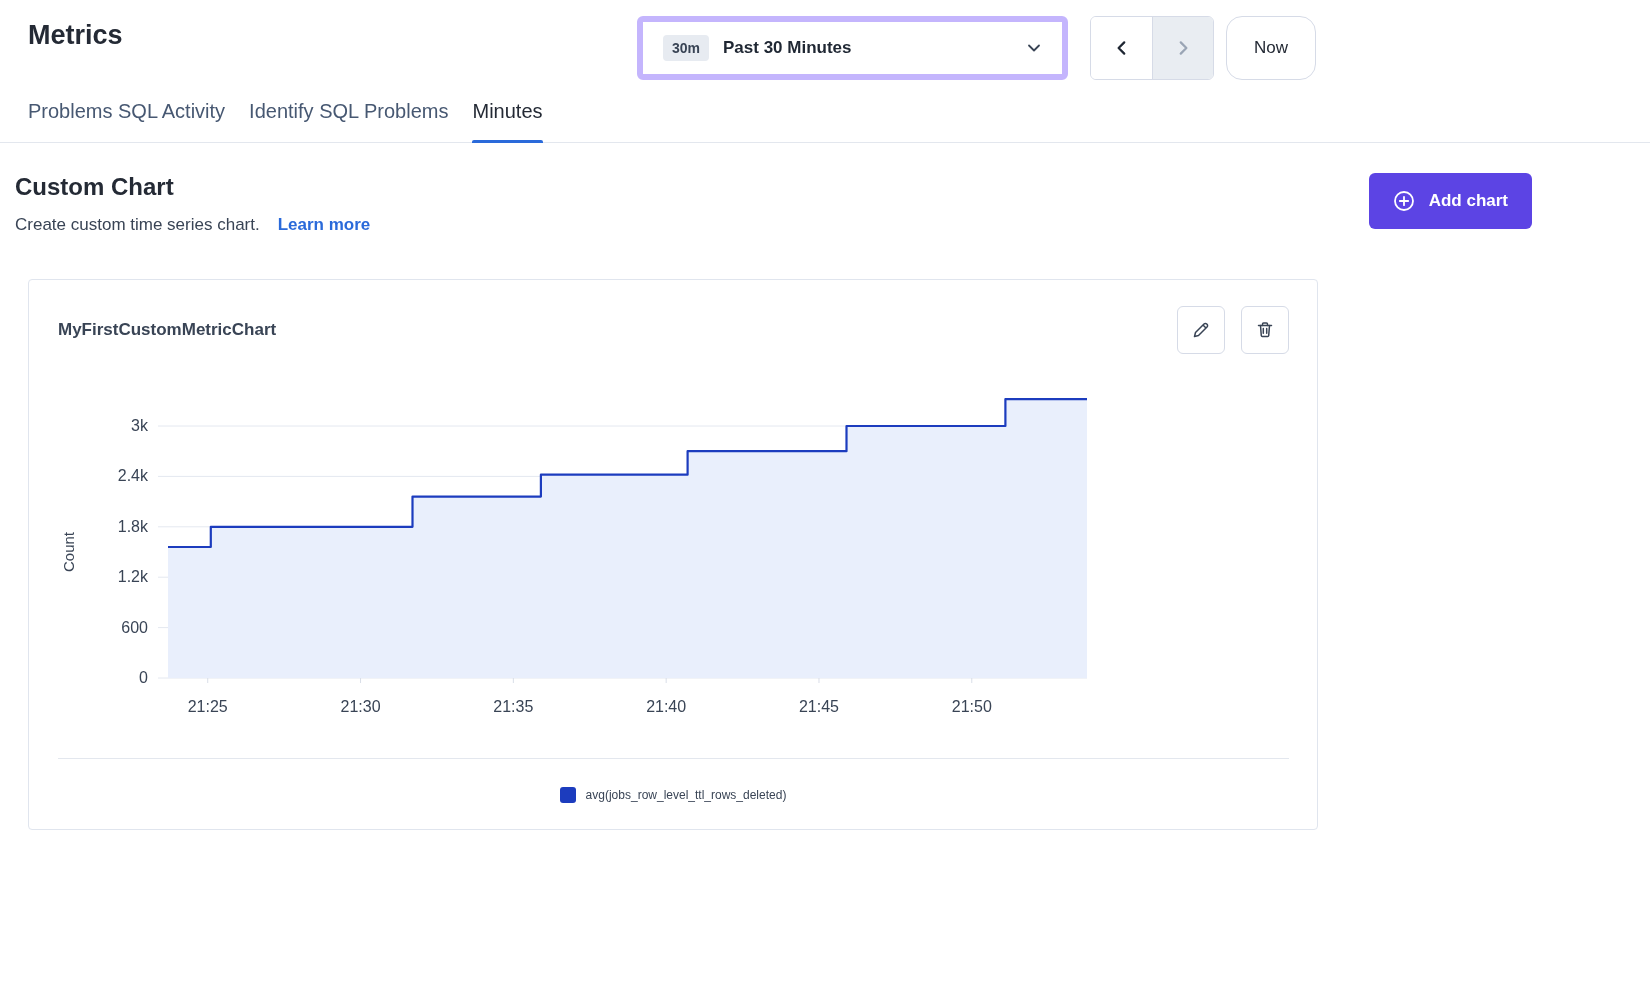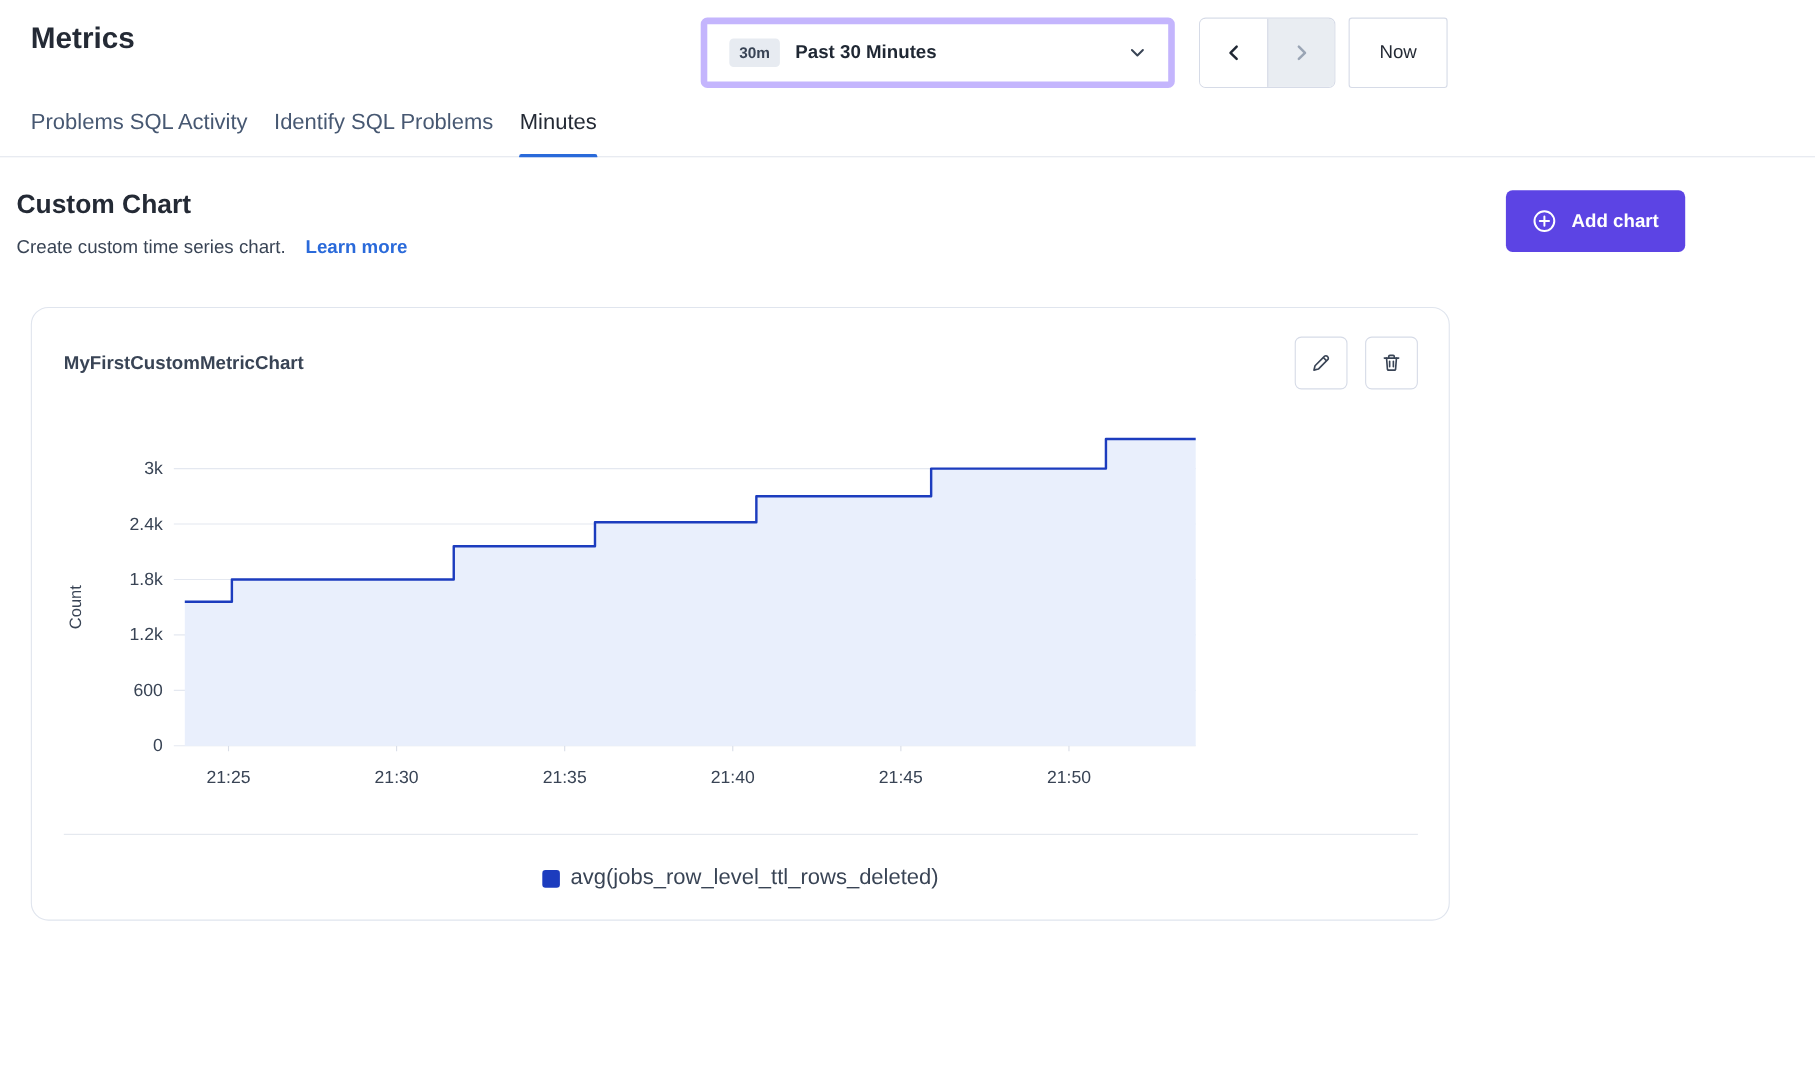--- a/index.html
+++ b/index.html
@@ -23,52 +23,52 @@
     width: 431px; border: 6px solid #c4b5fd; border-radius: 6px; background: #fff;
     display: flex; align-items: center; padding: 0 20px; gap: 14px; cursor: pointer;
   }
   .badge { background: #e7ebf1; color: #394455; font-size: 14px; font-weight: 700; padding: 5px 9px; border-radius: 4px; }
   .time-label { flex: 1; font-size: 17px; font-weight: 600; color: #1f2733; }
 
   .pager { display: flex; margin-left: 22px; border: 1px solid #d6dbe7; border-radius: 6px; overflow: hidden; background: #fff; }
   .pager button { width: 61px; border: none; background: #fff; display: flex; align-items: center; justify-content: center; cursor: pointer; padding: 0; }
   .pager .next { background: #e9edf2; border-left: 1px solid #d6dbe7; cursor: default; }
 
-  .now-btn { margin-left: 12px; width: 90px; border: 1px solid #d6dbe7; border-radius: 3px; background: #fff; font-size: 17px; color: #242a35; cursor: pointer; }
+  .now-btn { margin-left: 12px; width: 90px; border: 1px solid #d6dbe7; border-radius: 16px; background: #fff; font-size: 17px; color: #242a35; cursor: pointer; }
 
   
   .tabs { display: flex; gap: 24px; padding: 0 28px; border-bottom: 1px solid #e3e7ee; margin-top: 10px; }
   .tab { font-size: 20px; color: #475872; padding: 12px 0 19px; cursor: pointer; position: relative; }
   .tab.active { color: #242a35; }
   .tab.active::after { content: ""; position: absolute; left: 0; right: 0; bottom: -1px; height: 3px; background: #2a6ada; border-radius: 2px 2px 0 0; }
 
   
   .section-head { display: flex; justify-content: space-between; align-items: flex-start; padding: 30px 118px 0 15px; }
   .section-title { margin: 0 0 14px; font-size: 24px; font-weight: 700; color: #242a35; }
   .section-desc { margin: 0; font-size: 17px; color: #394455; }
   .link { color: #2a6ada; font-weight: 600; cursor: pointer; text-decoration: none; margin-left: 18px; }
   .add-chart-btn {
     display: flex; align-items: center; gap: 14px; background: #5c44e4; color: #fff;
     border: none; border-radius: 6px; height: 56px; padding: 0 24px;
     font-size: 17px; font-weight: 600; cursor: pointer;
   }
 
   
-  .card { margin: 44px 28px 0; width: 1290px; border: 1px solid #e0e5ee; border-radius: 16px; background: #fff; }
+  .card { margin: 44px 28px 0; width: 1290px; border: 1px solid #e0e5ee; border-radius: 4px; background: #fff; }
   .card-head { display: flex; justify-content: space-between; align-items: center; padding: 26px 28px 0 29px; }
   .card-title { margin: 0; font-size: 17px; font-weight: 700; color: #394455; }
   .card-actions { display: flex; gap: 16px; }
   .icon-btn { width: 48px; height: 48px; border: 1px solid #d6dbe7; border-radius: 6px; background: #fff; display: flex; align-items: center; justify-content: center; cursor: pointer; color: #394455; }
 
   .chart-wrap { padding: 28px 0 0 29px; }
   #chart-svg { display: block; }
   #chart-svg text { font-family: "Liberation Sans", sans-serif; }
 
   .card-divider { height: 1px; background: #e3e7ee; margin: 26px 28px 0 29px; }
-  .legend { display: flex; align-items: center; justify-content: center; gap: 10px; padding: 28px 0 26px; font-size: 20px; color: #394455; }
+  .legend { display: flex; align-items: center; justify-content: center; gap: 10px; padding: 28px 0 26px; font-size: 12px; color: #394455; }
   .legend-swatch { width: 16px; height: 16px; border-radius: 3px; background: #1c3cbe; }
 </style>
 </head>
 <body>
 
 <div class="page">
 
   <header class="topbar">
     <h1 class="page-title">Metrics</h1>
 

